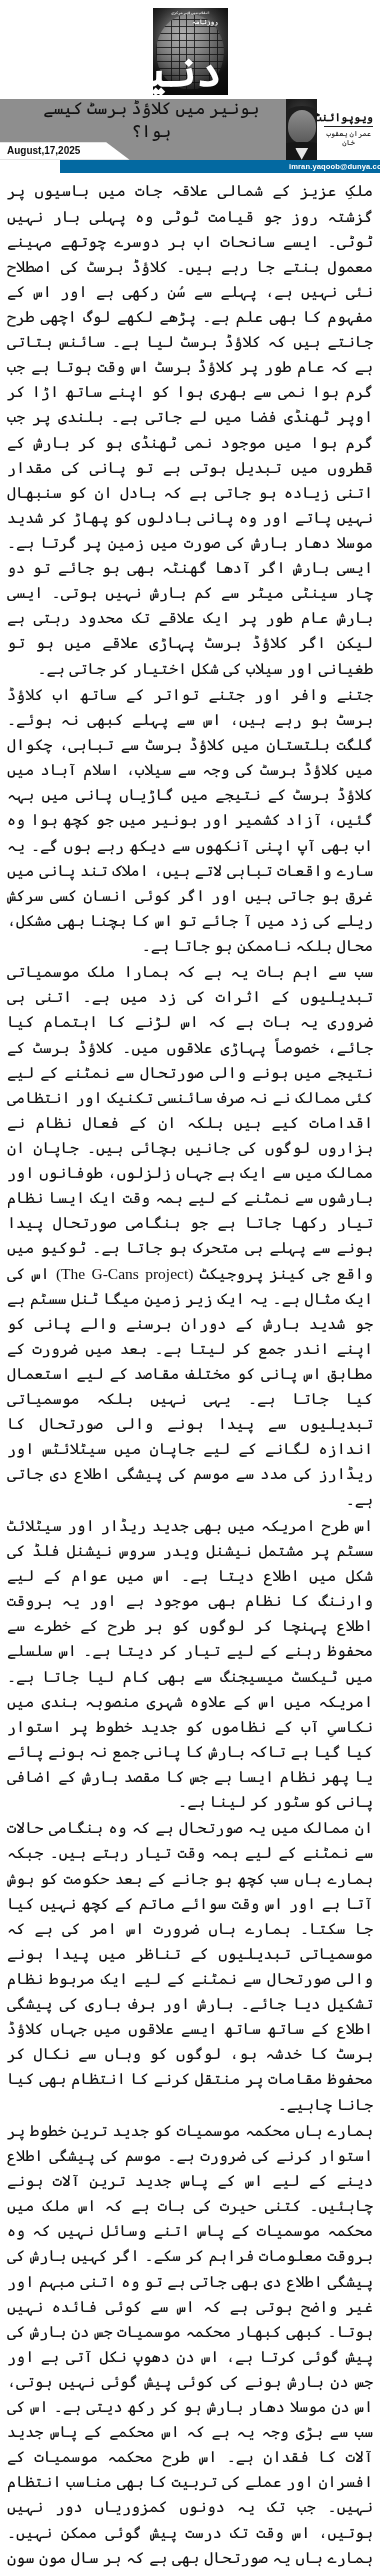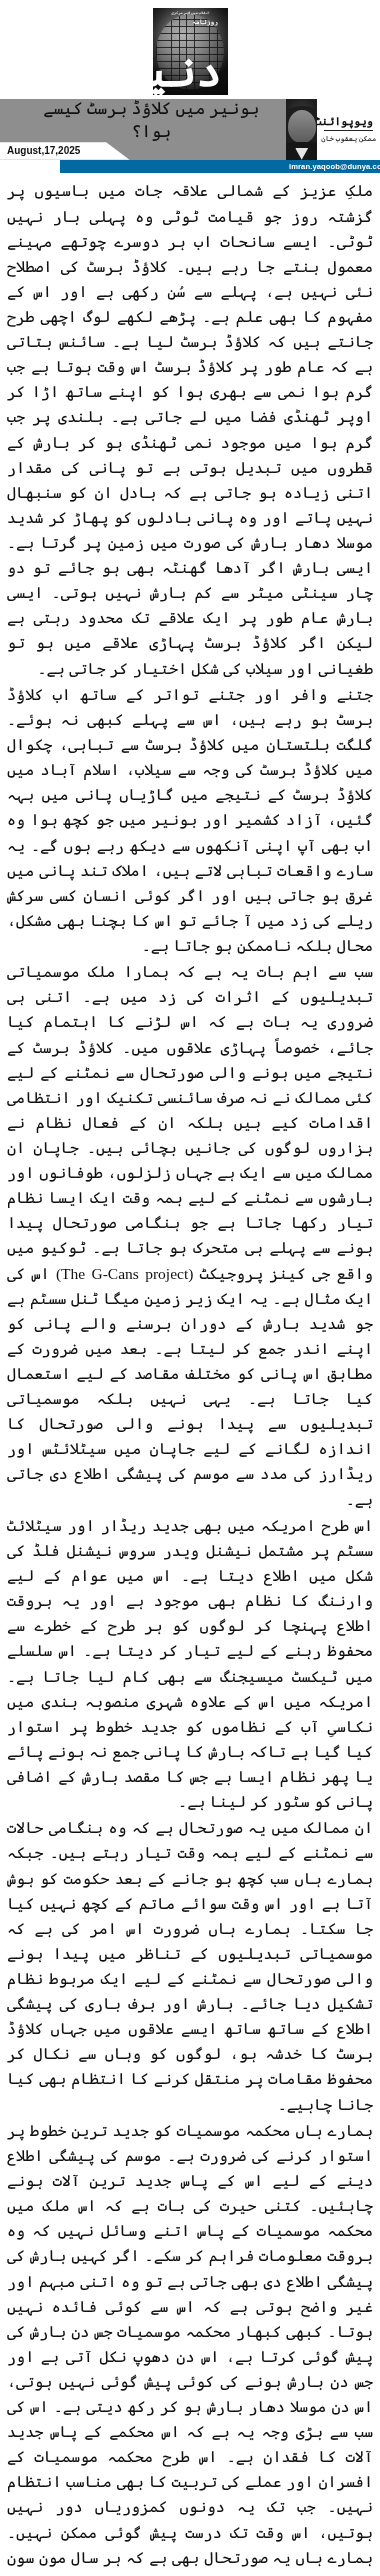--- a/index.html
+++ b/index.html
@@ -261,21 +261,21 @@
 
   <div class="author-block">
     <div class="author-photo">
       <div class="hair"></div>
       <div class="face"></div>
       <div class="shoulders"></div>
       <div class="collar"></div>
     </div>
     <div class="author-names">
       <div class="viewpoint-label">ویوپوائنٹ</div>
-      <div class="author-name">ممکن یعقوب خان</div>
+      <div class="author-name">عمران یعقوب خان</div>
     </div>
   </div>
 
   <div class="headline-area">
     <div class="headline">بونیر میں کلاؤڈ برسٹ کیسے ہوا؟</div>
     <div class="date-tab">August,17,2025</div>
   </div>
 
 </div>
 

